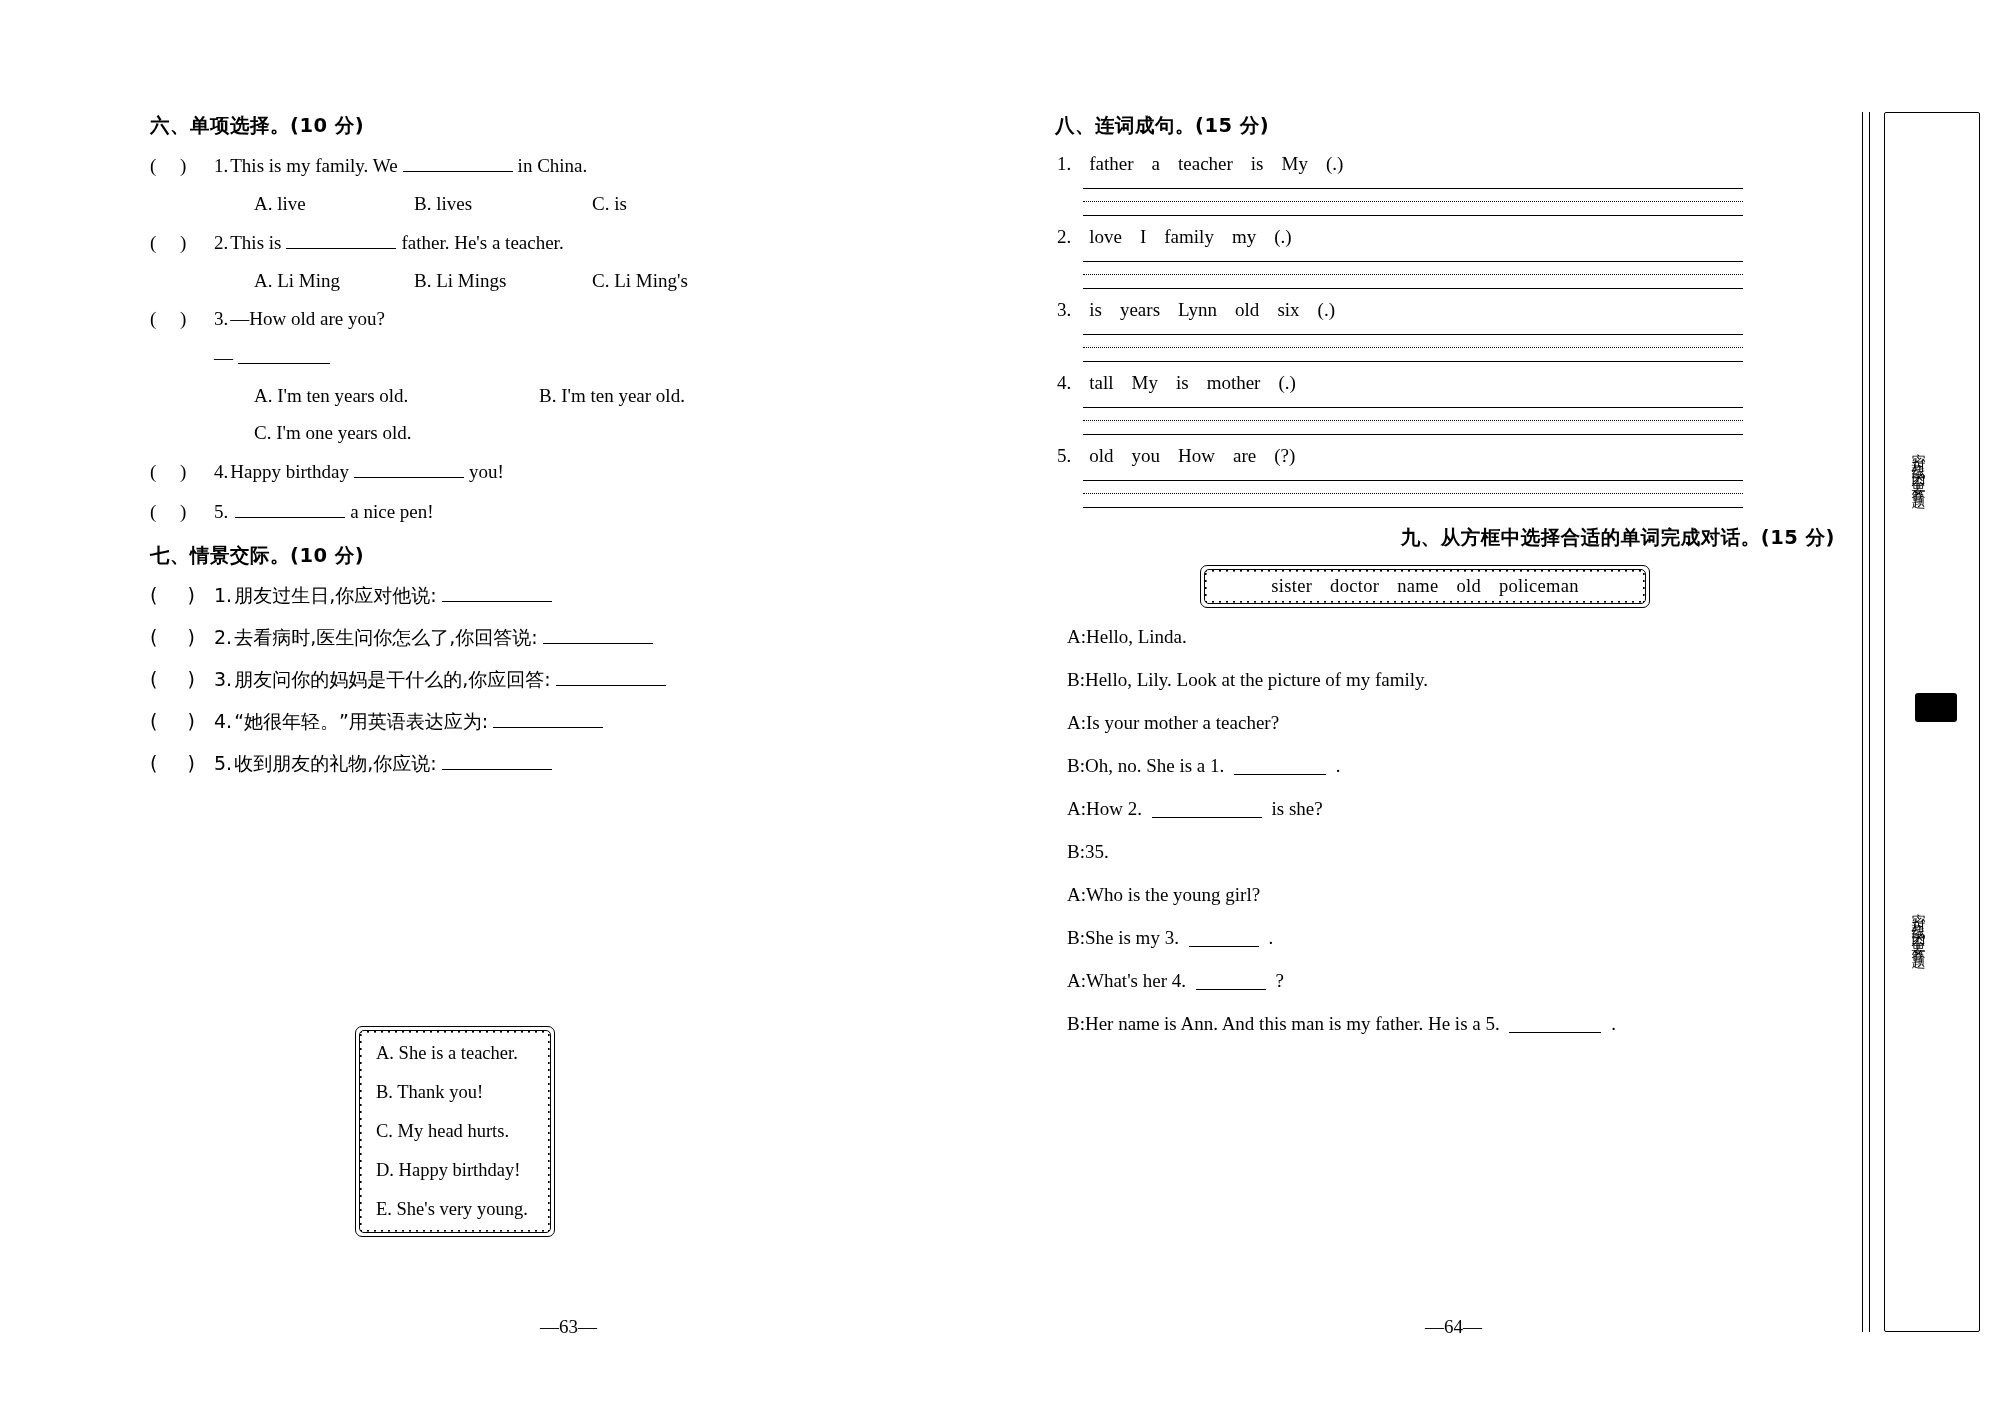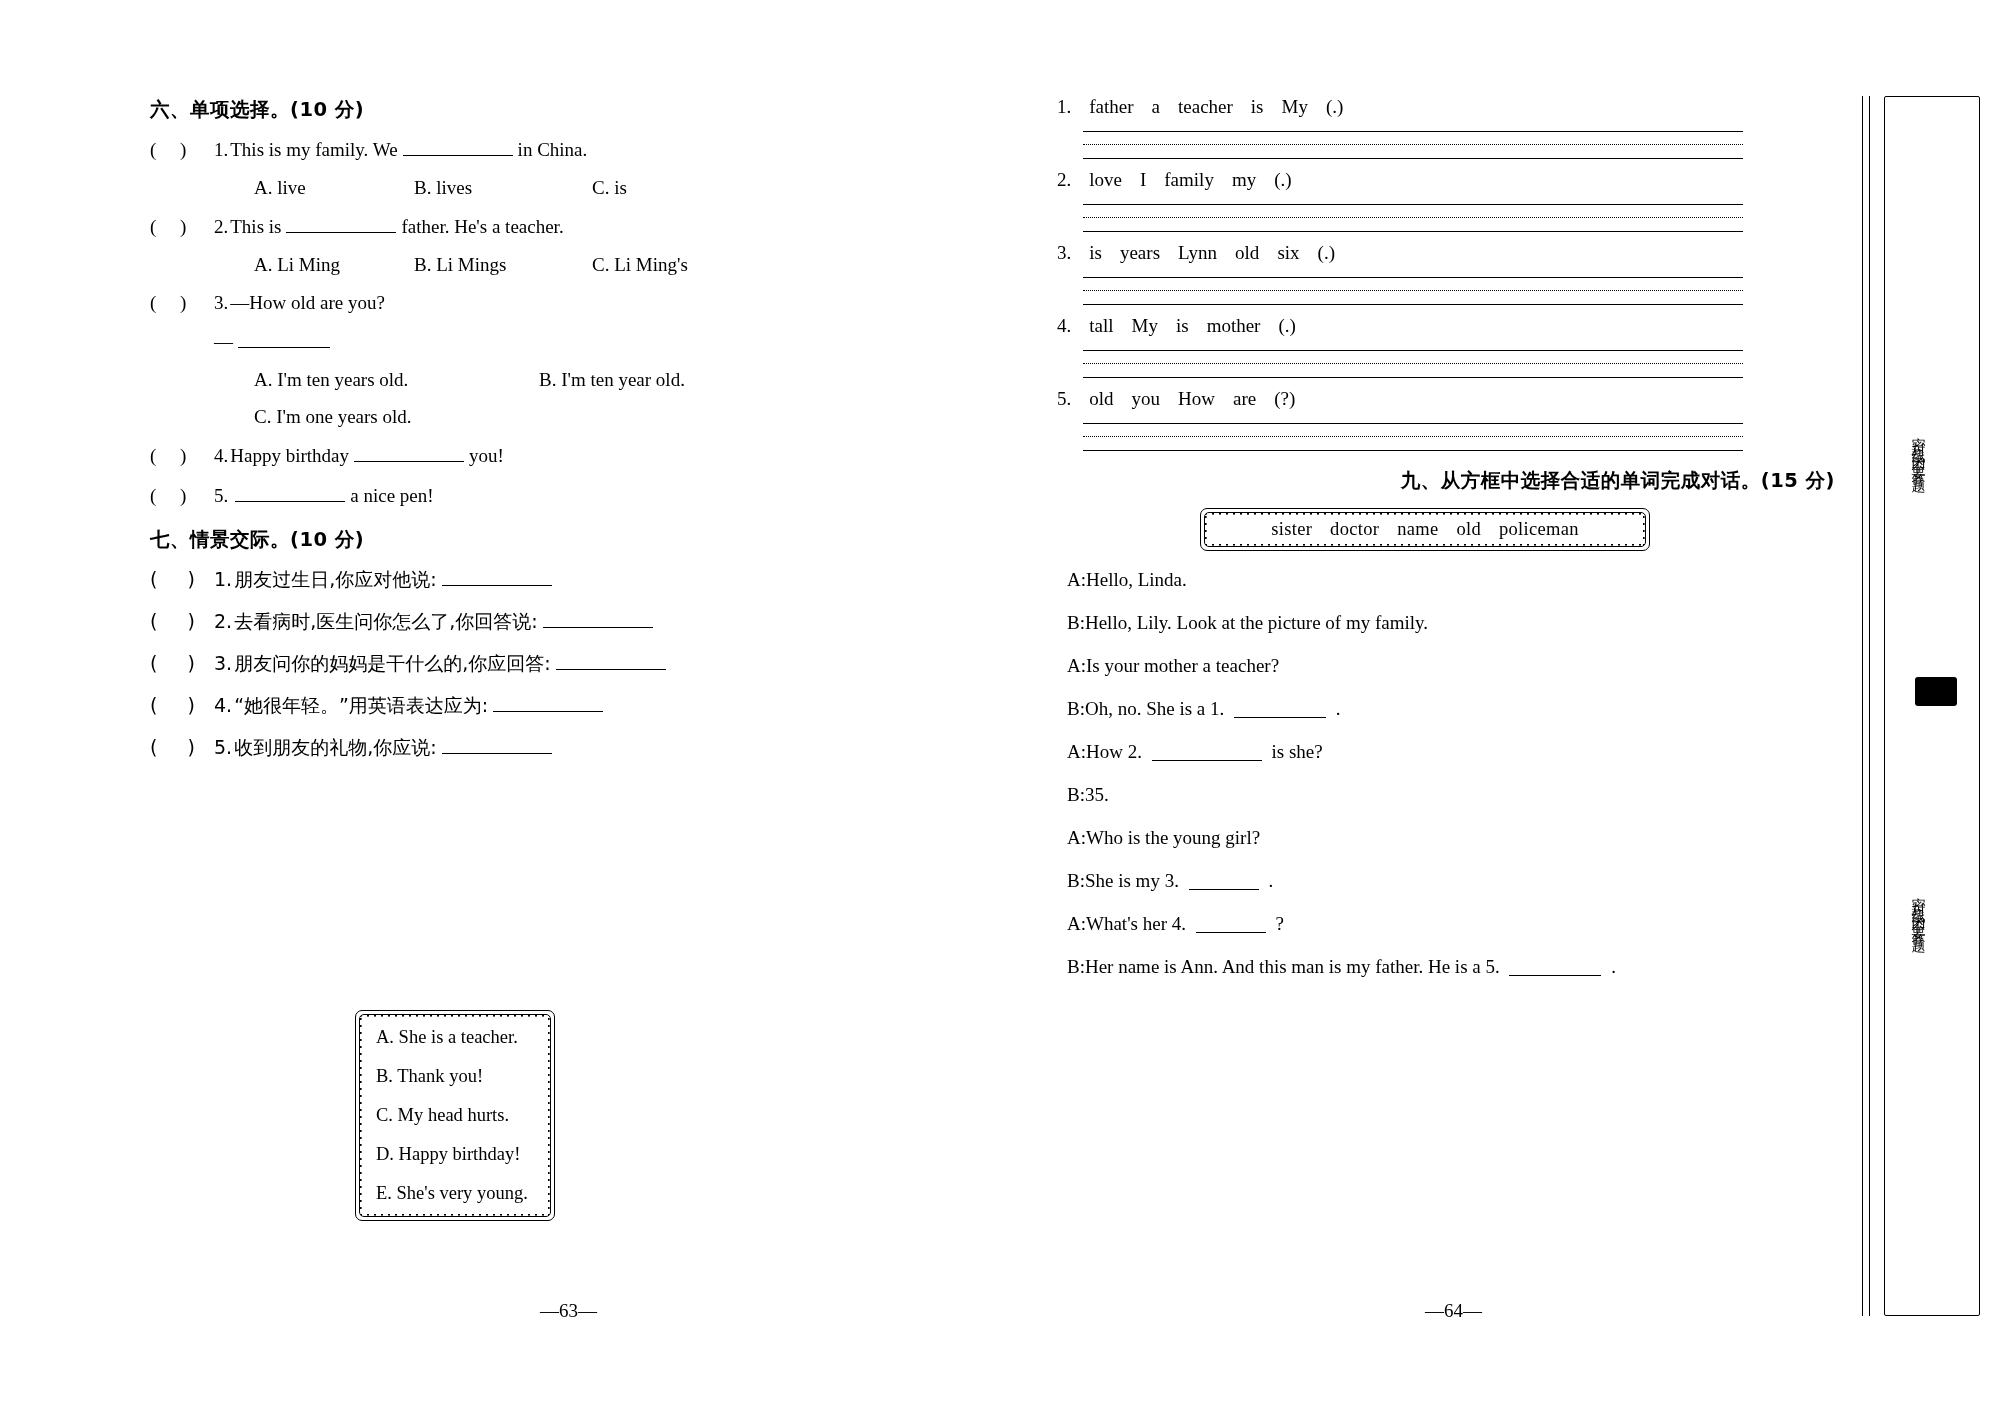--- a/index.html
+++ b/index.html
@@ -11,20 +11,21 @@
     width: 2000px; height: 1415px;
     position: relative;
     font-family: "Liberation Serif", "DejaVu Serif", serif;
     color: #000;
     overflow: hidden;
   }
 
   .page {
     position: absolute;
     inset: 0;
+    margin-top: 16px;
   }
 
   
   .col-left {
     position: absolute;
     left: 150px; top: 96px;
     width: 720px;
   }
   .col-right {
     position: absolute;
@@ -361,20 +362,21 @@
       <div class="line">A. She is a teacher.</div>
       <div class="line">B. Thank you!</div>
       <div class="line">C. My head hurts.</div>
       <div class="line">D. Happy birthday!</div>
       <div class="line">E. She's very young.</div>
     </div>
   </div>
 
   <div class="col-right">
 
+    <div class="sec-head">八、连词成句。(15 分)</div>
 
     <div class="s8-item">
       <div class="s8-words">
         <span class="w">1.</span><span class="w">father</span><span class="w">a</span><span class="w">teacher</span><span class="w">is</span><span class="w">My</span><span class="w">(.)</span>
       </div>
       <div class="s8-rule">
           <div class="dotted"></div>
         </div>
     </div>
 

